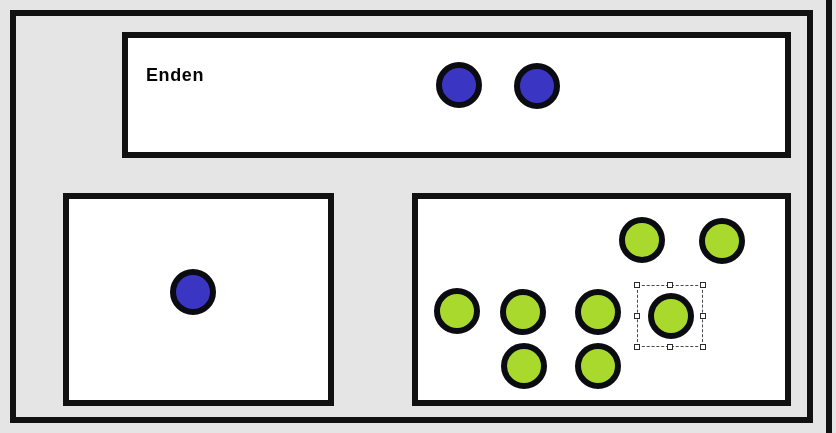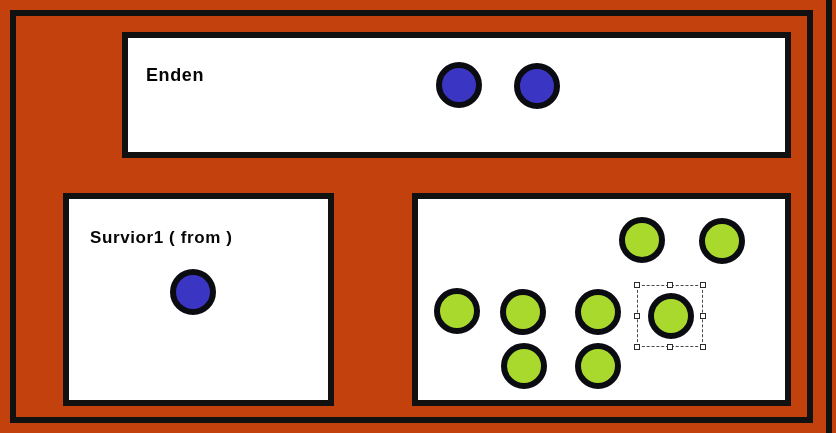--- a/index.html
+++ b/index.html
@@ -12,21 +12,21 @@
     height: 433px;
     font-family: "Liberation Sans", sans-serif;
     overflow: hidden;
   }
 
   
   #canvas {
     position: relative;
     width: 836px;
     height: 433px;
-    background: #c2410c;
+    background: #e5e5e5;
   }
 
   
   .outer-frame {
     position: absolute;
     left: 10px;
     top: 10px;
     width: 803px;   
     height: 413px;  
     border: 6px solid #111111;
@@ -110,21 +110,20 @@
   <div class="outer-frame"></div>
   <div class="frame-edge-right"></div>
 
   <div class="group-box" id="box-enden"></div>
   <div class="box-label" id="label-enden">Enden</div>
 
   <div class="node blue" style="left:436px; top:62px;"></div>
   <div class="node blue" style="left:514px; top:63px;"></div>
 
   <div class="group-box" id="box-surv1"></div>
-  <div class="box-label" id="label-surv1">Survior1 ( from )</div>
 
   <div class="node blue" style="left:170px; top:269px;"></div>
 
   <div class="group-box" id="box-surv2"></div>
 
   <div class="node green" style="left:619px; top:217px;"></div>
   <div class="node green" style="left:699px; top:218px;"></div>
   <div class="node green" style="left:434px; top:288px;"></div>
   <div class="node green" style="left:500px; top:289px;"></div>
   <div class="node green" style="left:575px; top:289px;"></div>

